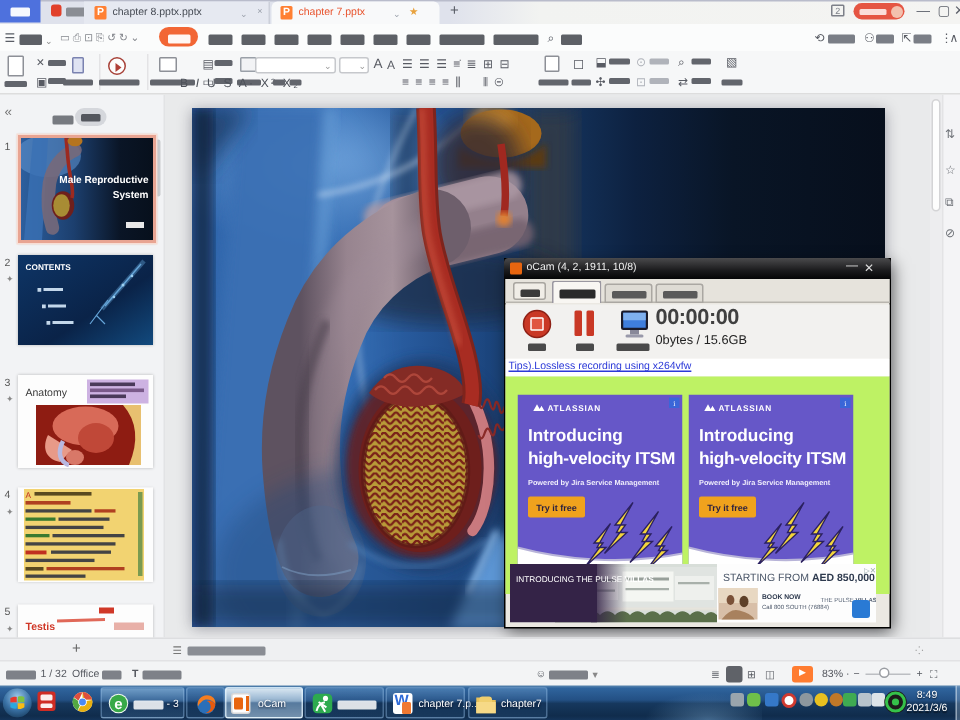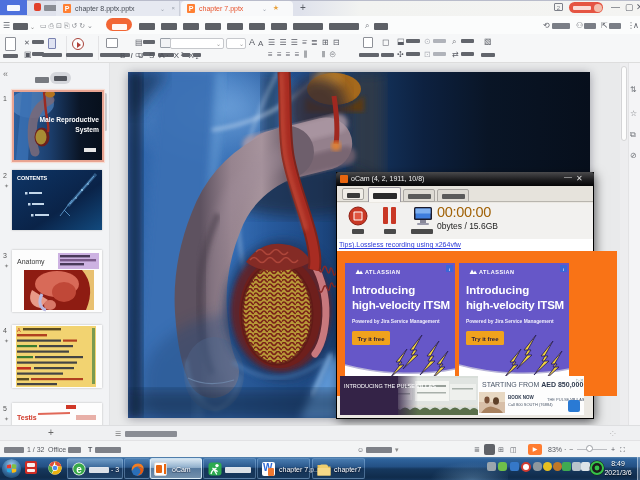--- a/index.html
+++ b/index.html
@@ -334,29 +334,29 @@
       <div class="abs" style="left:54px;top:4px;width:5px;height:17px;background:#c93825;border-radius:1px;"></div>
       <span class="cjk" style="position:absolute;left:47px;top:26px;width:12px;height:5px;background:#4a4a4a;"></span>
       <svg class="abs" style="left:75px;top:3px;" width="22" height="20" viewBox="0 0 22 20">
         <rect x="2" y="1" width="18" height="13" rx="1.5" fill="#1a1a2a"></rect>
         <rect x="3.5" y="2.5" width="15" height="10" fill="#3f7edd"></rect>
         <rect x="3.5" y="2.5" width="15" height="5" fill="#7fb0ef"></rect>
         <rect x="8" y="14" width="6" height="3" fill="#889"></rect>
         <rect x="5" y="17" width="12" height="2" rx="1" fill="#99a"></rect>
       </svg>
       <span class="cjk" style="position:absolute;left:74px;top:26px;width:22px;height:5px;background:#4a4a4a;"></span>
-      <div class="abs" style="left:100px;top:1px;color:#a16207;font-size:14.5px;font-weight:normal;letter-spacing:-0.3px;">00:00:00</div>
+      <div class="abs" style="left:100px;top:1px;color:#404040;font-size:14.5px;font-weight:bold;letter-spacing:-0.3px;">00:00:00</div>
       <div class="abs" style="left:100px;top:18px;color:#222;font-size:8.5px;">0bytes / 15.6GB</div>
     </div>
 
     <div class="abs" style="left:0;top:53px;width:256px;height:12px;background:#fff;">
       <div class="abs" style="left:2px;top:2px;color:#2b39d8;font-size:7px;text-decoration:underline;white-space:nowrap;">Tips).Lossless recording using x264vfw</div>
     </div>
 
-    <div class="abs" style="left:0;top:65px;width:280px;height:145px;background:#f97316;">
+    <div class="abs" style="left:0;top:65px;width:256px;height:145px;background:#bef264;">
       <svg class="abs" style="left:8px;top:12px;" width="110" height="125" viewBox="0 0 110 125">
         <rect width="110" height="125" fill="#6657c8"></rect>
         <path d="M10.5,11 L13,6.5 L15.5,11 Z M14,11 L16,7.5 L18,11 Z" fill="#fff"></path>
         <text x="20" y="11" fill="#fff" font-size="5.5" font-weight="bold" letter-spacing=".5" font-family="Liberation Sans,sans-serif">ATLASSIAN</text>
         <text x="7" y="31" fill="#fff" font-size="11.5" font-weight="bold" font-family="Liberation Sans,sans-serif">Introducing</text>
         <text x="7" y="46" fill="#fff" font-size="11.5" font-weight="bold" letter-spacing="-0.2" font-family="Liberation Sans,sans-serif">high-velocity ITSM</text>
         <text x="7" y="60" fill="#f0eefc" font-size="4.9" font-weight="bold" font-family="Liberation Sans,sans-serif">Powered by Jira Service Management</text>
         <rect x="7" y="68" width="38" height="14" rx="1.5" fill="#f0a21d"></rect>
         <text x="26" y="77.5" fill="#2a2040" font-size="6" font-weight="bold" text-anchor="middle" font-family="Liberation Sans,sans-serif">Try it free</text>
         <path d="M0,102 C30,110 70,114 110,106 L110,125 L0,125 Z" fill="#fff"></path>

